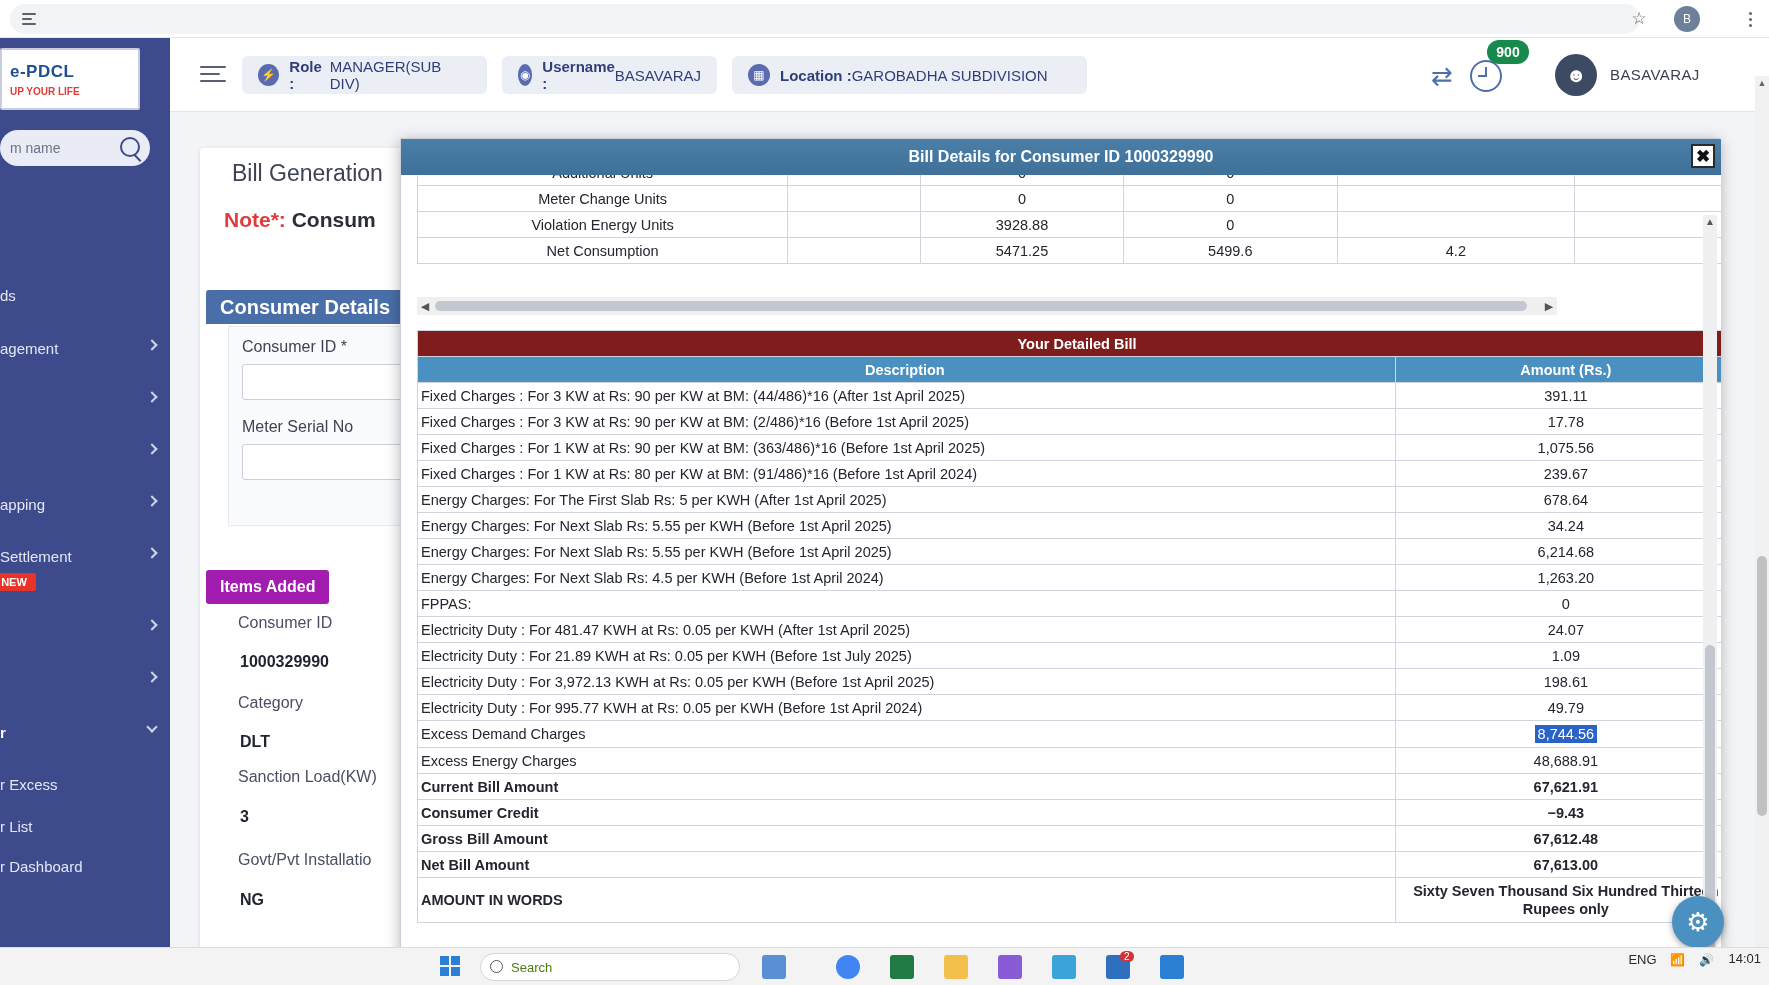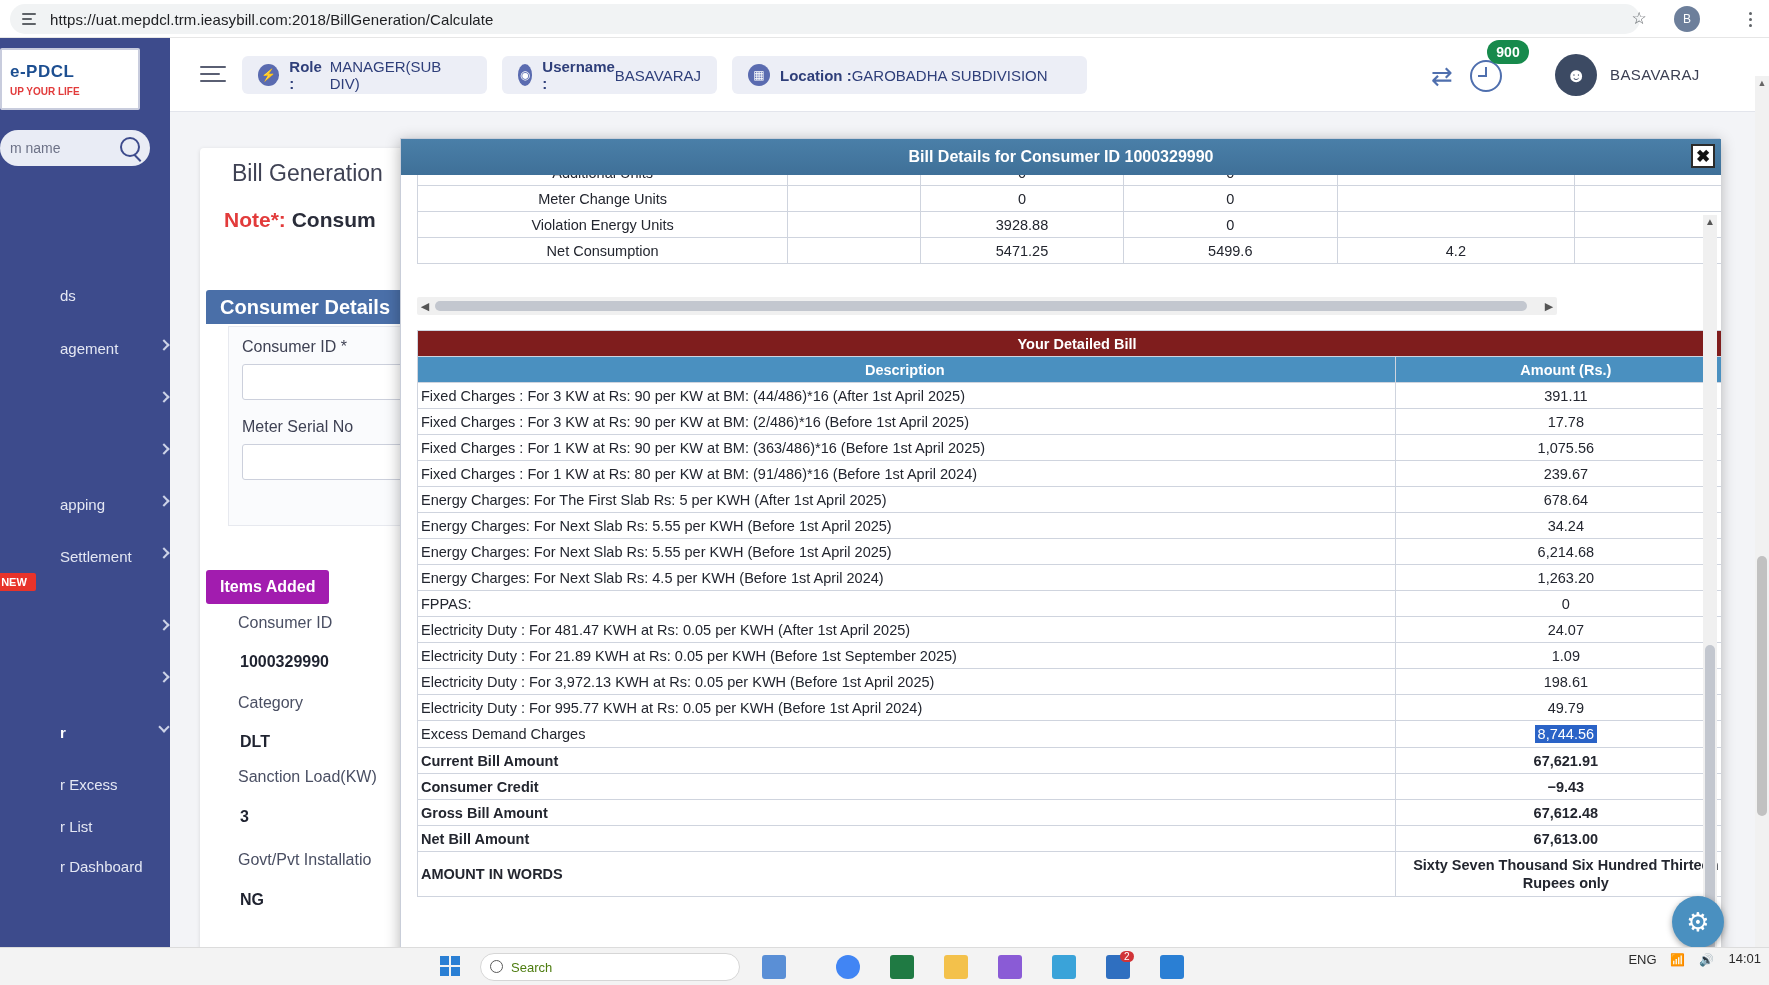--- a/index.html
+++ b/index.html
@@ -78,22 +78,22 @@
   }
   .side-search .mag {
     position: absolute; right: 10px; top: 7px; width: 20px; height: 20px;
     border: 2px solid #3d4b8c; border-radius: 50%;
   }
   .side-search .mag:after {
     content: ''; position: absolute; right: -4px; bottom: -4px; width: 9px; height: 2px;
     background: #3d4b8c; transform: rotate(45deg);
   }
   .side-item {
-    position: absolute; left: 132px; width: 170px; height: 34px;
-    display: flex; align-items: center; font-size: 15px; color: #e4e7f3; padding-left: 48px;
+    position: absolute; left: 120px; width: 170px; height: 34px;
+    display: flex; align-items: center; font-size: 15px; color: #e4e7f3;
   }
   .side-item .chev {
     position: absolute; right: 14px; top: 10px; width: 8px; height: 8px;
     border-right: 2px solid #cdd3e8; border-bottom: 2px solid #cdd3e8;
     transform: rotate(-45deg);
   }
   .side-item .chev.down { transform: rotate(45deg); top: 8px; }
   .side-item.active { color: #ffffff; font-weight: bold; }
   .badge-new {
     position: absolute; left: 112px; width: 44px; height: 18px; background: #e8332a;
@@ -300,21 +300,20 @@
 </head>
 <body>
 
 <div class="browser-bar">
   <div class="omnibox">
     <span class="omni-icon">
         <i></i>
         <i></i>
         <i></i>
       </span>
-    <span class="omni-url">https://uat.mepdcl.trm.ieasybill.com:2018/BillGeneration/Calculate</span>
   </div>
   <div class="star-icon">☆</div>
   <div class="profile-av">B</div>
   <div class="kebab">
       <span></span>
       <span></span>
       <span></span>
     </div>
 </div>
 
@@ -527,35 +526,39 @@
             </tr>
         <tr>
               <td class="desc">FPPAS:</td>
               <td class="amt">0</td>
             </tr>
         <tr>
               <td class="desc">Electricity Duty : For 481.47 KWH at Rs: 0.05 per KWH (After 1st April 2025)</td>
               <td class="amt">24.07</td>
             </tr>
         <tr>
-              <td class="desc">Electricity Duty : For 21.89 KWH at Rs: 0.05 per KWH (Before 1st September 2025)</td>
+              <td class="desc">Electricity Duty : For 21.89 KWH at Rs: 0.05 per KWH (Before 1st July 2025)</td>
               <td class="amt">1.09</td>
             </tr>
         <tr>
               <td class="desc">Electricity Duty : For 3,972.13 KWH at Rs: 0.05 per KWH (Before 1st April 2025)</td>
               <td class="amt">198.61</td>
             </tr>
         <tr>
               <td class="desc">Electricity Duty : For 995.77 KWH at Rs: 0.05 per KWH (Before 1st April 2024)</td>
               <td class="amt">49.79</td>
             </tr>
         <tr>
           <td class="desc">Excess Demand Charges</td>
           <td class="amt"><span class="sel">8,744.56</span></td>
         </tr>
+        <tr>
+              <td class="desc">Excess Energy Charges</td>
+              <td class="amt">48,688.91</td>
+            </tr>
         <tr class="bold">
               <td class="desc">Current Bill Amount</td>
               <td class="amt">67,621.91</td>
             </tr>
         <tr class="bold">
               <td class="desc">Consumer Credit</td>
               <td class="amt">−9.43</td>
             </tr>
         <tr class="bold">
               <td class="desc">Gross Bill Amount</td>

